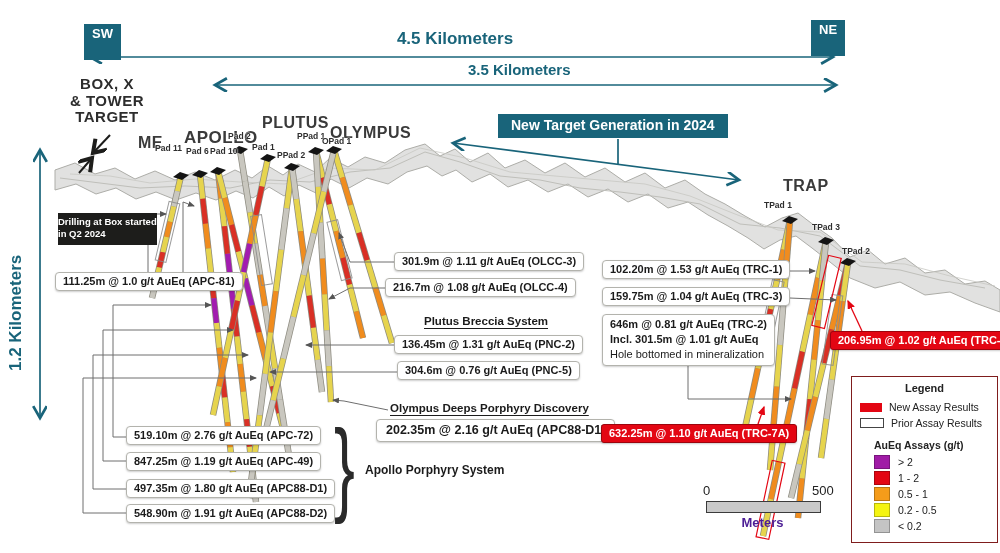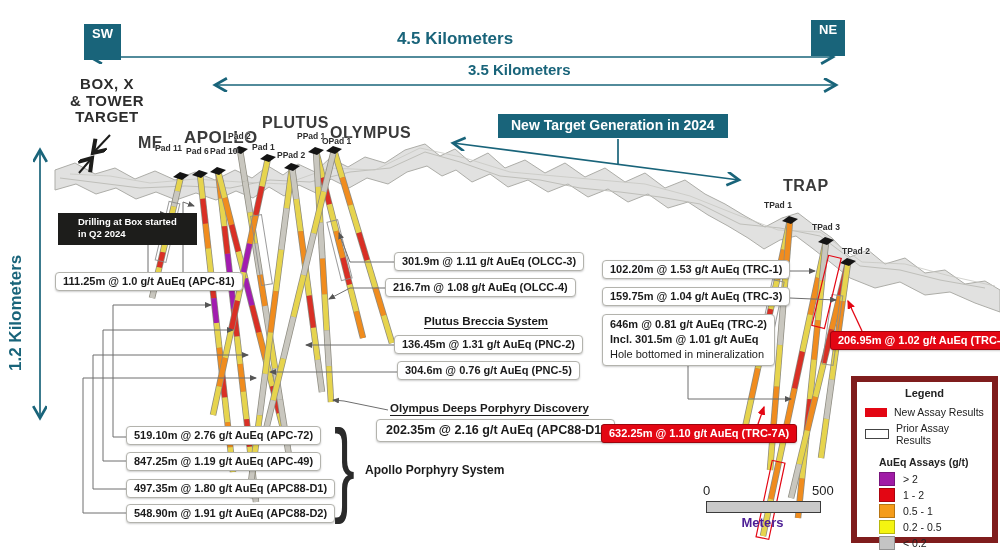--- a/index.html
+++ b/index.html
@@ -12,37 +12,37 @@
   .vlabel{position:absolute;left:6px;top:228px;height:170px;color:var(--teal);font-weight:bold;
           font-size:17px;writing-mode:vertical-rl;transform:rotate(180deg);text-align:center;z-index:4;}
   .banner{position:absolute;left:498px;top:114px;background:var(--teal);color:#fff;font-weight:bold;
           font-size:14px;padding:3px 13px 5px;z-index:4;white-space:nowrap;}
   .zone{position:absolute;font-weight:bold;color:#3a3a3a;letter-spacing:.5px;z-index:3;white-space:nowrap;}
   .boxtarget{position:absolute;left:46px;top:76px;width:122px;text-align:center;font-weight:bold;
              font-size:15px;line-height:1.1;color:#2d2d2d;letter-spacing:.5px;z-index:3;}
   .pad{position:absolute;font-weight:bold;font-size:8.5px;color:#2e2e2e;z-index:3;white-space:nowrap;
        text-shadow:0 0 2px #fff,0 0 2px #fff;}
   .note{position:absolute;left:58px;top:213px;background:#1d1d1b;color:#fff;font-size:9.5px;
-        font-weight:bold;padding:3px 20px 4px;line-height:1.3;z-index:4;white-space:nowrap;}
+        font-weight:bold;padding:3px 0 4px;line-height:1.3;z-index:4;white-space:nowrap;}
   .callout{position:absolute;background:#fff;border:1px solid #b3b3ad;border-radius:4px;
            padding:2px 7px 3px;font-weight:bold;font-size:11px;color:#1b1b1b;white-space:nowrap;
            box-shadow:0 1px 2px rgba(0,0,0,.2);z-index:4;}
   .callout.big{font-size:12.5px;padding:3px 9px 4px;}
   .callout.red{background:var(--red);color:#fff;border-color:#9d040d;border-radius:3px;}
   .callout.multi{line-height:1.35;}
   .callout .norm{font-weight:normal;}
   .sys-title{position:absolute;font-weight:bold;font-size:11.5px;color:#1b1b1b;text-align:center;
              z-index:4;white-space:nowrap;}
   .sys-title .ul{text-decoration:underline;text-underline-offset:3px;}
   .brace{position:absolute;left:334px;top:414px;font-size:104px;line-height:104px;color:#2a2a2a;
          font-weight:400;transform:scaleX(.6);transform-origin:left center;z-index:3;}
   .apollo-sys{position:absolute;left:365px;top:463px;font-weight:bold;font-size:12px;color:#1b1b1b;
               z-index:4;white-space:nowrap;}
   .legend{position:absolute;left:851px;top:376px;width:147px;height:167px;background:#fff;
-          border:6px solid #7f1d1d;z-index:4;font-size:10.5px;color:#222;padding:5px 8px;box-sizing:border-box;}
+          border:1px solid #7f1d1d;z-index:4;font-size:10.5px;color:#222;padding:5px 8px;box-sizing:border-box;}
   .legend .ttl{text-align:center;font-weight:bold;font-size:11px;margin-bottom:7px;}
   .lrow{display:flex;align-items:center;margin:4px 0;}
   .lswatch{width:22px;height:9px;margin-right:7px;flex:0 0 auto;}
   .lswatch.outline{background:#fff;border:1px solid #444;height:8px;}
   .assay-ttl{font-weight:bold;margin:10px 0 4px 14px;}
   .crow{display:flex;align-items:center;margin:2px 0 2px 14px;}
   .cswatch{width:14px;height:12px;margin-right:8px;border:1px solid rgba(0,0,0,.25);flex:0 0 auto;}
   .sb-num{position:absolute;font-size:13px;color:#222;z-index:4;}
   .sb-bar{position:absolute;left:706px;top:501px;width:113px;height:10px;background:#c9c9c9;
           border:1px solid #3b3b3b;z-index:4;}

